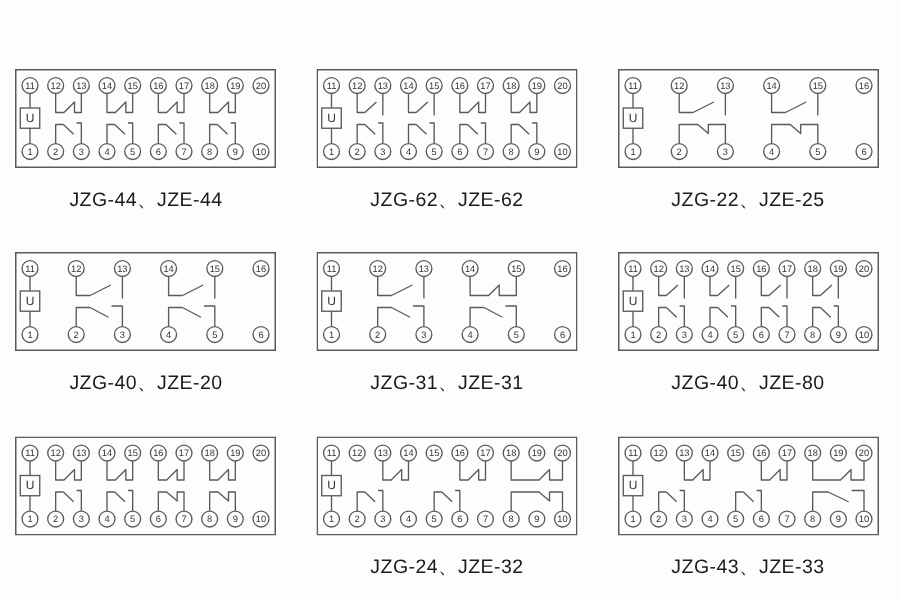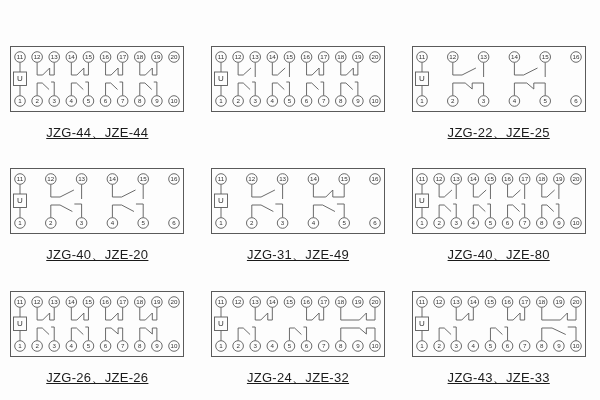--- a/index.html
+++ b/index.html
@@ -24,21 +24,20 @@
     flex-direction:column;
     align-items:center;
   }
   figure svg{display:block;}
   figcaption{
     margin-top:12px;
     font-size:13px;
     color:#1b1b1b;
     letter-spacing:.3px;
     white-space:nowrap;
-    text-decoration:underline;
   }
 </style>
 </head>
 <body>
 
 <main class="grid">
     <figure>
       <svg width="174" height="66" viewBox="0 0 174 66" fill="none">
         <rect x="0.5" y="0.5" width="173" height="65" stroke="#5a5a5a" stroke-width="1" fill="none"></rect>
         <path d="M10 16.3 V26 M10 39.5 V49.7" stroke="#5a5a5a" stroke-width="0.9"></path>
@@ -143,20 +142,21 @@
         <text x="95.55555555555556" y="57.3" font-size="6.2" text-anchor="middle" fill="#333333" font-family="&quot;Liberation Sans&quot;,sans-serif">6</text>
         <circle cx="112.66666666666666" cy="55" r="5.3" stroke="#5a5a5a" stroke-width="0.9" fill="#fdfdfd"></circle>
         <text x="112.66666666666666" y="57.3" font-size="6.2" text-anchor="middle" fill="#333333" font-family="&quot;Liberation Sans&quot;,sans-serif">7</text>
         <circle cx="129.77777777777777" cy="55" r="5.3" stroke="#5a5a5a" stroke-width="0.9" fill="#fdfdfd"></circle>
         <text x="129.77777777777777" y="57.3" font-size="6.2" text-anchor="middle" fill="#333333" font-family="&quot;Liberation Sans&quot;,sans-serif">8</text>
         <circle cx="146.88888888888889" cy="55" r="5.3" stroke="#5a5a5a" stroke-width="0.9" fill="#fdfdfd"></circle>
         <text x="146.88888888888889" y="57.3" font-size="6.2" text-anchor="middle" fill="#333333" font-family="&quot;Liberation Sans&quot;,sans-serif">9</text>
         <circle cx="164" cy="55" r="5.3" stroke="#5a5a5a" stroke-width="0.9" fill="#fdfdfd"></circle>
         <text x="164" y="57.3" font-size="6.2" text-anchor="middle" fill="#333333" font-family="&quot;Liberation Sans&quot;,sans-serif">10</text>
       </svg>
+      <figcaption>JZG-62、JZE-62</figcaption>
     </figure>
     <figure>
       <svg width="174" height="66" viewBox="0 0 174 66" fill="none">
         <rect x="0.5" y="0.5" width="173" height="65" stroke="#5a5a5a" stroke-width="1" fill="none"></rect>
         <path d="M10 16.3 V26 M10 39.5 V49.7" stroke="#5a5a5a" stroke-width="0.9"></path>
         <rect x="3.5" y="26" width="13" height="13.5" stroke="#5a5a5a" stroke-width="0.9" fill="none"></rect>
         <text x="10" y="35.3" font-size="8" text-anchor="middle" fill="#333333" font-family="&quot;Liberation Sans&quot;,sans-serif">U</text>
         <path d="M40.8 16.3 V29 H50.03999999999999 M50.03999999999999 29 L63.89999999999999 22 M71.6 16.3 V31" stroke="#5a5a5a" stroke-width="0.9" fill="none" stroke-linejoin="round"></path>
         <path d="M102.4 16.3 V29 H111.64 M111.64 29 L125.5 22 M133.2 16.3 V31" stroke="#5a5a5a" stroke-width="0.9" fill="none" stroke-linejoin="round"></path>
         <path d="M40.8 49.7 V37 H53.199999999999996 L60.199999999999996 43 V37 H71.6 V49.7" stroke="#5a5a5a" stroke-width="0.9" fill="none" stroke-linejoin="round"></path>
@@ -253,21 +253,21 @@
         <text x="40.8" y="57.3" font-size="6.2" text-anchor="middle" fill="#333333" font-family="&quot;Liberation Sans&quot;,sans-serif">2</text>
         <circle cx="71.6" cy="55" r="5.3" stroke="#5a5a5a" stroke-width="0.9" fill="#fdfdfd"></circle>
         <text x="71.6" y="57.3" font-size="6.2" text-anchor="middle" fill="#333333" font-family="&quot;Liberation Sans&quot;,sans-serif">3</text>
         <circle cx="102.4" cy="55" r="5.3" stroke="#5a5a5a" stroke-width="0.9" fill="#fdfdfd"></circle>
         <text x="102.4" y="57.3" font-size="6.2" text-anchor="middle" fill="#333333" font-family="&quot;Liberation Sans&quot;,sans-serif">4</text>
         <circle cx="133.2" cy="55" r="5.3" stroke="#5a5a5a" stroke-width="0.9" fill="#fdfdfd"></circle>
         <text x="133.2" y="57.3" font-size="6.2" text-anchor="middle" fill="#333333" font-family="&quot;Liberation Sans&quot;,sans-serif">5</text>
         <circle cx="164" cy="55" r="5.3" stroke="#5a5a5a" stroke-width="0.9" fill="#fdfdfd"></circle>
         <text x="164" y="57.3" font-size="6.2" text-anchor="middle" fill="#333333" font-family="&quot;Liberation Sans&quot;,sans-serif">6</text>
       </svg>
-      <figcaption>JZG-31、JZE-49</figcaption>
+      <figcaption>JZG-31、JZE-31</figcaption>
     </figure>
     <figure>
       <svg width="174" height="66" viewBox="0 0 174 66" fill="none">
         <rect x="0.5" y="0.5" width="173" height="65" stroke="#5a5a5a" stroke-width="1" fill="none"></rect>
         <path d="M10 16.3 V26 M10 39.5 V49.7" stroke="#5a5a5a" stroke-width="0.9"></path>
         <rect x="3.5" y="26" width="13" height="13.5" stroke="#5a5a5a" stroke-width="0.9" fill="none"></rect>
         <text x="10" y="35.3" font-size="8" text-anchor="middle" fill="#333333" font-family="&quot;Liberation Sans&quot;,sans-serif">U</text>
         <path d="M27.11111111111111 16.3 V29 H32.24444444444444 M32.24444444444444 29 L39.94444444444444 22 M44.22222222222222 16.3 V31" stroke="#5a5a5a" stroke-width="0.9" fill="none" stroke-linejoin="round"></path>
         <path d="M61.33333333333333 16.3 V29 H66.46666666666667 M66.46666666666667 29 L74.16666666666666 22 M78.44444444444444 16.3 V31" stroke="#5a5a5a" stroke-width="0.9" fill="none" stroke-linejoin="round"></path>
         <path d="M95.55555555555556 16.3 V29 H100.68888888888888 M100.68888888888888 29 L108.38888888888889 22 M112.66666666666666 16.3 V31" stroke="#5a5a5a" stroke-width="0.9" fill="none" stroke-linejoin="round"></path>
@@ -367,21 +367,20 @@
         <text x="95.55555555555556" y="57.3" font-size="6.2" text-anchor="middle" fill="#333333" font-family="&quot;Liberation Sans&quot;,sans-serif">6</text>
         <circle cx="112.66666666666666" cy="55" r="5.3" stroke="#5a5a5a" stroke-width="0.9" fill="#fdfdfd"></circle>
         <text x="112.66666666666666" y="57.3" font-size="6.2" text-anchor="middle" fill="#333333" font-family="&quot;Liberation Sans&quot;,sans-serif">7</text>
         <circle cx="129.77777777777777" cy="55" r="5.3" stroke="#5a5a5a" stroke-width="0.9" fill="#fdfdfd"></circle>
         <text x="129.77777777777777" y="57.3" font-size="6.2" text-anchor="middle" fill="#333333" font-family="&quot;Liberation Sans&quot;,sans-serif">8</text>
         <circle cx="146.88888888888889" cy="55" r="5.3" stroke="#5a5a5a" stroke-width="0.9" fill="#fdfdfd"></circle>
         <text x="146.88888888888889" y="57.3" font-size="6.2" text-anchor="middle" fill="#333333" font-family="&quot;Liberation Sans&quot;,sans-serif">9</text>
         <circle cx="164" cy="55" r="5.3" stroke="#5a5a5a" stroke-width="0.9" fill="#fdfdfd"></circle>
         <text x="164" y="57.3" font-size="6.2" text-anchor="middle" fill="#333333" font-family="&quot;Liberation Sans&quot;,sans-serif">10</text>
       </svg>
-      <figcaption>JZG-26、JZE-26</figcaption>
     </figure>
     <figure>
       <svg width="174" height="66" viewBox="0 0 174 66" fill="none">
         <rect x="0.5" y="0.5" width="173" height="65" stroke="#5a5a5a" stroke-width="1" fill="none"></rect>
         <path d="M10 16.3 V26 M10 39.5 V49.7" stroke="#5a5a5a" stroke-width="0.9"></path>
         <rect x="3.5" y="26" width="13" height="13.5" stroke="#5a5a5a" stroke-width="0.9" fill="none"></rect>
         <text x="10" y="35.3" font-size="8" text-anchor="middle" fill="#333333" font-family="&quot;Liberation Sans&quot;,sans-serif">U</text>
         <path d="M44.22222222222222 16.3 V29 H49.77777777777777 L56.77777777777777 22 V29 H61.33333333333333 V16.3" stroke="#5a5a5a" stroke-width="0.9" fill="none" stroke-linejoin="round"></path>
         <path d="M95.55555555555556 16.3 V29 H101.11111111111111 L108.11111111111111 22 V29 H112.66666666666666 V16.3" stroke="#5a5a5a" stroke-width="0.9" fill="none" stroke-linejoin="round"></path>
         <path d="M129.77777777777777 16.3 V29 H148.36444444444444 L155.36444444444444 22 V29 H164 V16.3" stroke="#5a5a5a" stroke-width="0.9" fill="none" stroke-linejoin="round"></path>

